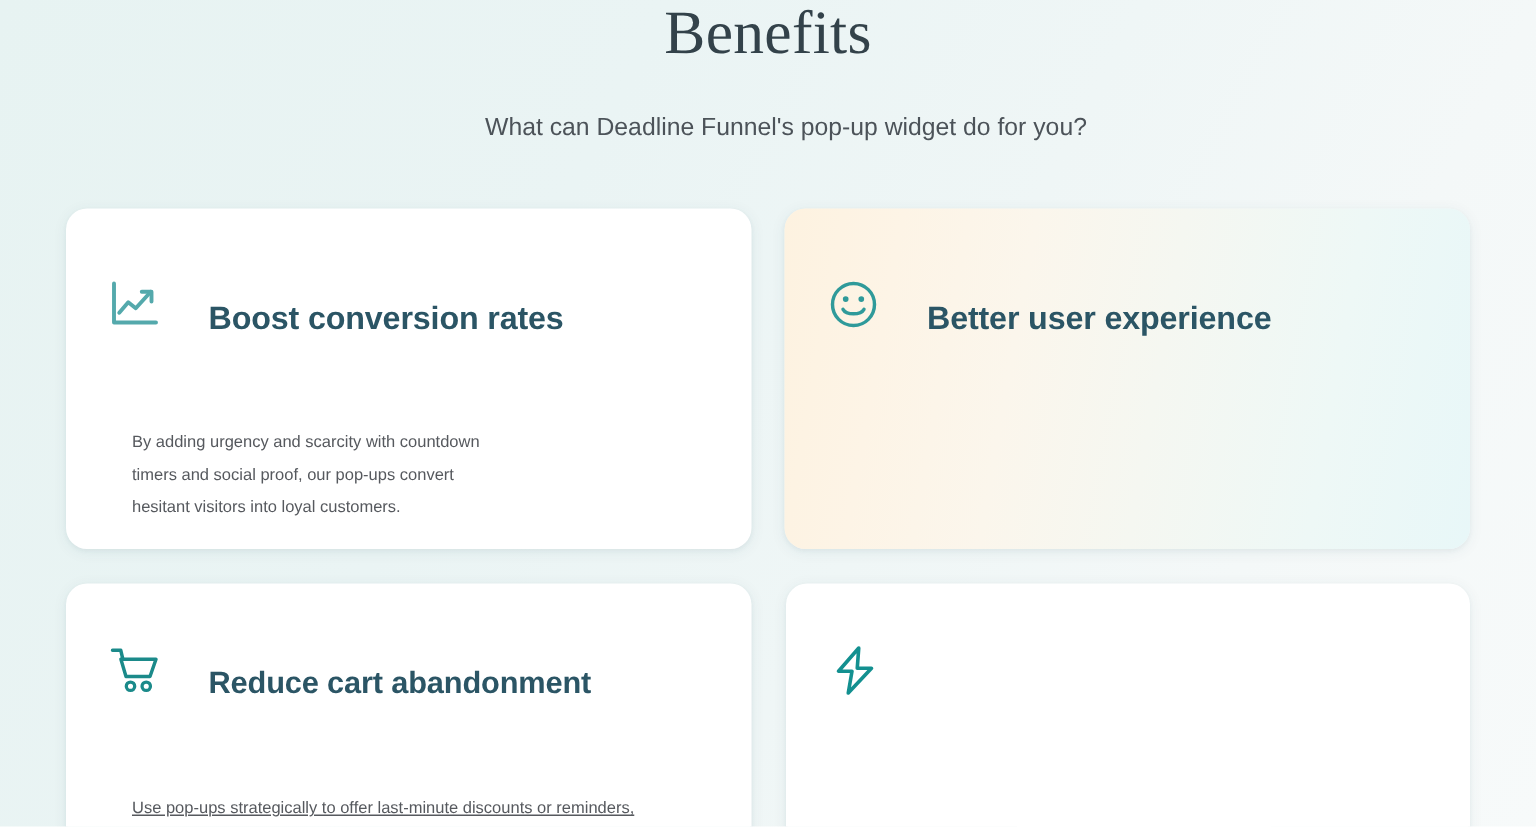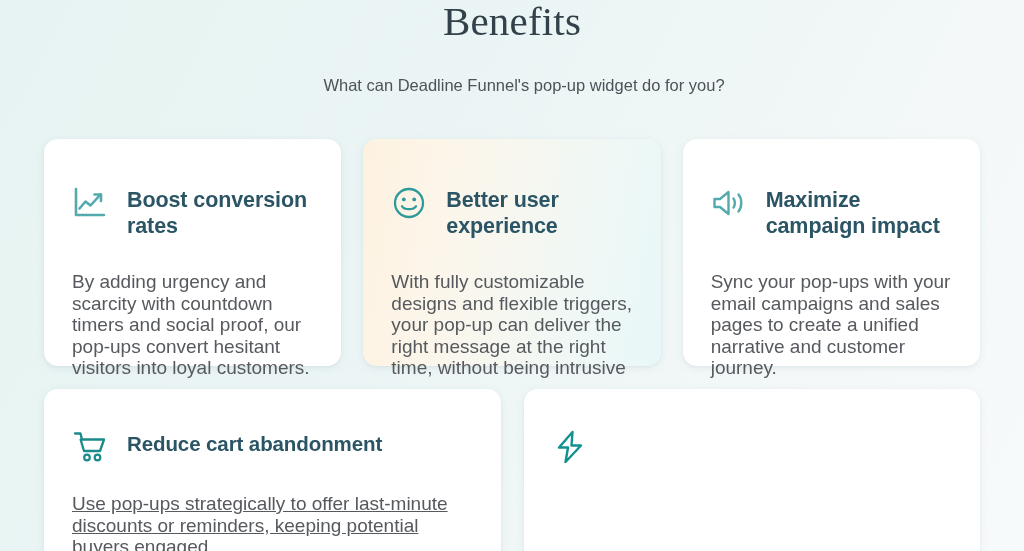--- a/index.html
+++ b/index.html
@@ -102,33 +102,33 @@
     height: 36px;
     margin-top: 2px;
     display: block;
   }
   .card-title {
     font-family: "Liberation Sans", sans-serif;
     font-size: 21.5px;
     font-weight: 700;
     line-height: 26px;
     color: #2b5565;
-    margin: 4px;
+    margin: 16px;
     letter-spacing: -0.1px;
   }
   .row-bottom .card-title {
     font-size: 20.5px;
     line-height: 26px;
   }
   .card-body {
     font-family: "Liberation Sans", sans-serif;
-    font-size: 19px;
+    font-size: 11px;
     line-height: 21.5px;
     color: #56595e;
-    margin: 0;
+    margin: 16px;
   }
   .row-top .card-body {
     padding-top: 28px;
     max-width: 253px;
   }
   .row-bottom .card-body {
     padding-top: 28px;
     max-width: 420px;
     text-decoration: underline;
   }
@@ -161,34 +161,22 @@
     <div class="card card-accent">
       <div class="card-head">
         <svg class="card-icon" viewBox="0 0 36 36" fill="none">
           <circle cx="18" cy="18" r="14" stroke="#2f9a9a" stroke-width="2.3"></circle>
           <circle cx="12.8" cy="14.4" r="1.9" fill="#2f9a9a"></circle>
           <circle cx="23.2" cy="14.4" r="1.9" fill="#2f9a9a"></circle>
           <path d="M11 21.2 C13.2 25.2 22.8 25.2 25 21.2" stroke="#2f9a9a" stroke-width="2.3" stroke-linecap="round" fill="none"></path>
         </svg>
         <h2 class="card-title">Better user experience</h2>
       </div>
-      <p class="card-body">With fully customizable designs and flexible triggers, your pop-up can deliver the right message at the right time, without being intrusive</p>
-    </div>
-
-    <div class="card">
-      <div class="card-head">
-        <svg class="card-icon" viewBox="0 0 36 36" fill="none">
-          <path d="M3.5 14 H9 L17.5 7 V29 L9 22 H3.5 Z" stroke="#54a9ac" stroke-width="2.4" stroke-linejoin="round" fill="none"></path>
-          <path d="M22.5 13.5 C24.3 15.8 24.3 20.2 22.5 22.5" stroke="#54a9ac" stroke-width="2.4" stroke-linecap="round" fill="none"></path>
-          <path d="M27.5 9.5 C31.2 13.6 31.2 22.4 27.5 26.5" stroke="#54a9ac" stroke-width="2.4" stroke-linecap="round" fill="none"></path>
-        </svg>
-        <h2 class="card-title">Maximize campaign impact</h2>
-      </div>
-      <p class="card-body">Sync your pop-ups with your email campaigns and sales pages to create a unified narrative and customer journey.</p>
-    </div>
+    </div>
+
 
   </div>
 
   <div class="grid-row row-bottom">
 
     <div class="card">
       <div class="card-head">
         <svg class="card-icon" viewBox="0 0 36 36" fill="none">
           <path d="M3 4.5 H8.5 L9.8 10" stroke="#1b8a8a" stroke-width="2.3" stroke-linecap="round" stroke-linejoin="round"></path>
           <path d="M8.6 10.5 H32 L28 22 H12 Z" stroke="#1b8a8a" stroke-width="2.3" stroke-linejoin="round" fill="none"></path>

